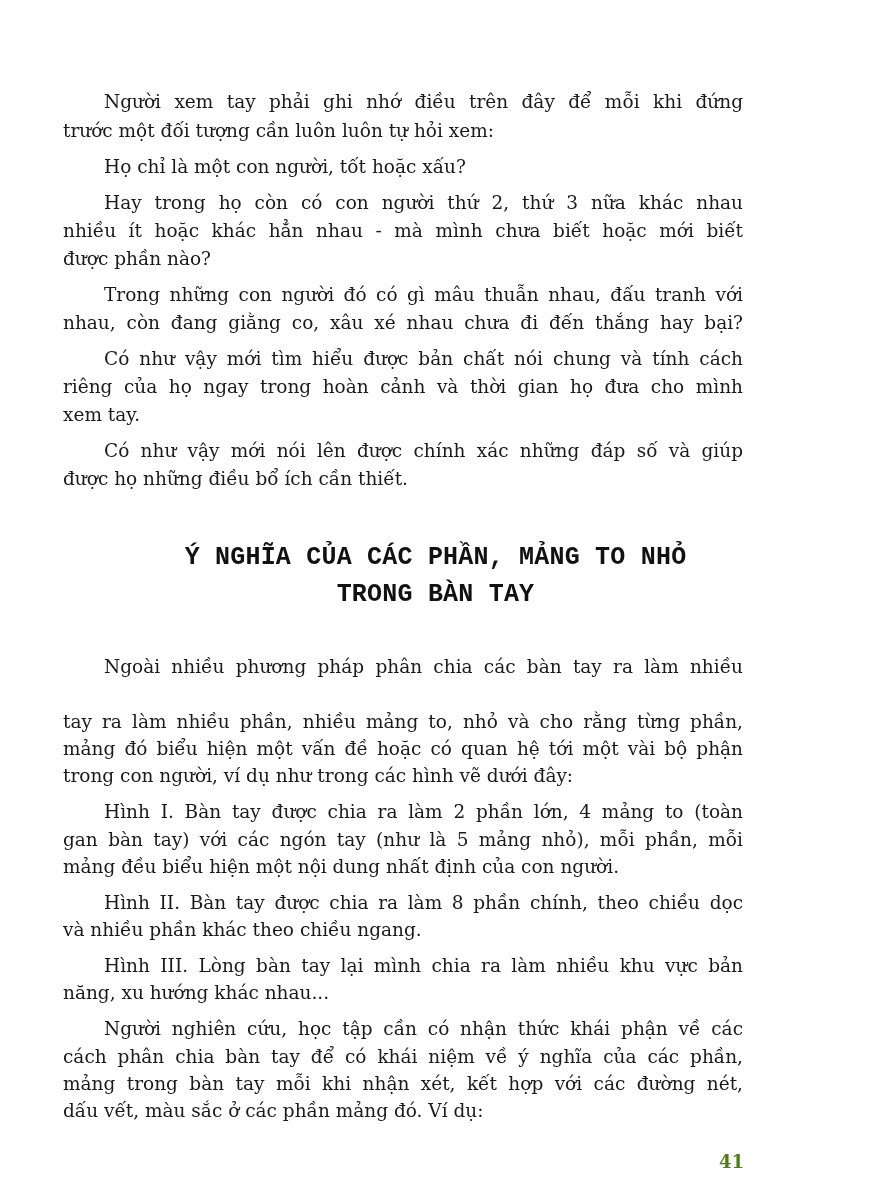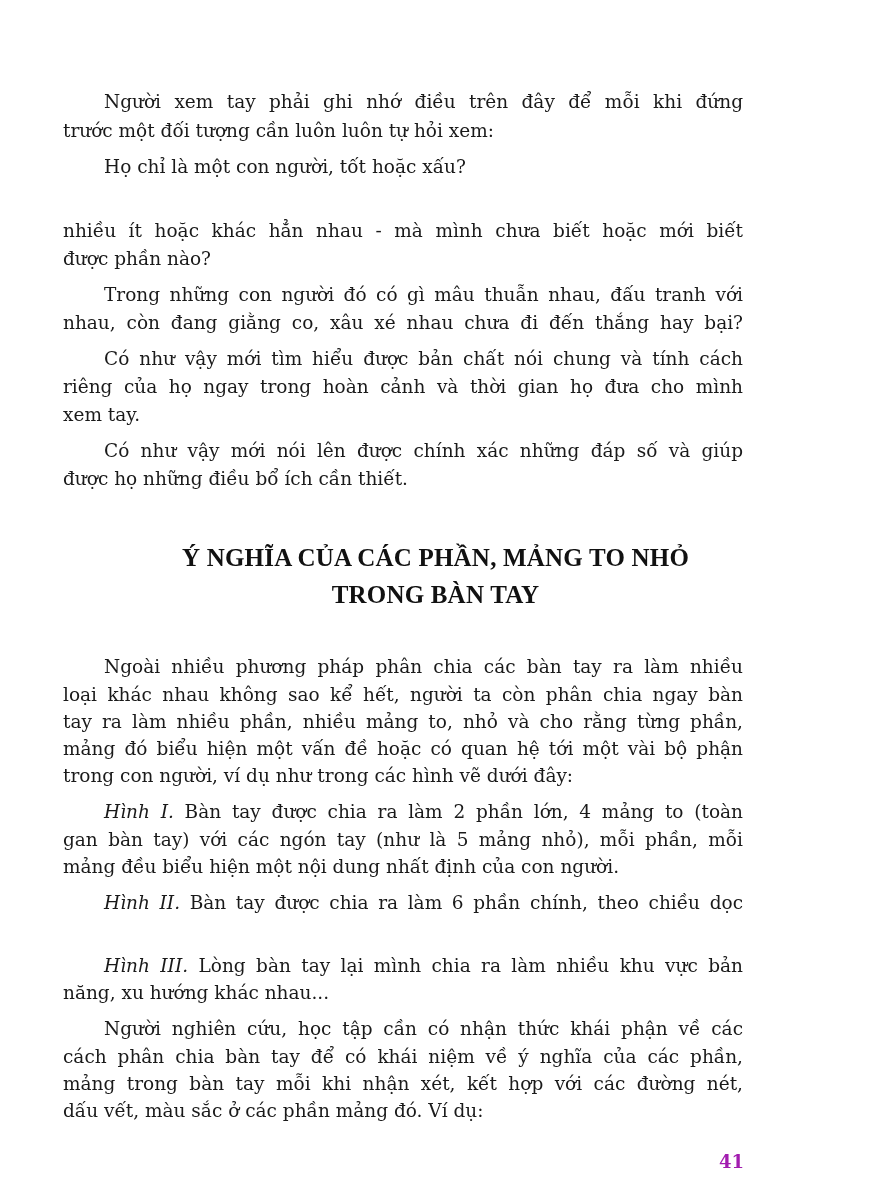--- a/index.html
+++ b/index.html
@@ -10,66 +10,67 @@
   .page { position: absolute; left: 0; top: 8px; width: 871px; height: 1200px; }
   .line {
     position: absolute; left: 63px; width: 680px; height: 26px;
     font-size: 18.5px; line-height: 26px; white-space: nowrap;
     text-align: justify; text-align-last: justify;
   }
   .line.first { left: 104px; width: 639px; }
   .line.last { text-align-last: left; }
   .heading {
     position: absolute; left: 0; width: 871px; text-align: center;
-    font-family: Liberation Serif, serif; font-weight: bold;
+    font-family: Liberation Mono, monospace; font-weight: bold;
     font-size: 25px; line-height: 36px; color: #111; letter-spacing: 0.2px;
   }
-  .it { font-style: italic; }
+  .it { }
   .page-number {
     position: absolute; left: 719px; top: 1143px; font-size: 18px; font-weight: bold;
-    font-family: "DejaVu Serif", serif; color: #a21caf;
+    font-family: "DejaVu Serif", serif; color: #4d7c0f;
   }
 </style>
 </head>
 <body>
 
 <div class="page">
 
   <div class="line first" style="top:81px">Người xem tay phải ghi nhớ điều trên đây để mỗi khi đứng</div>
   <div class="line last" style="top:110px">trước một đối tượng cần luôn luôn tự hỏi xem:</div>
 
   <div class="line first last" style="top:146px">Họ chỉ là một con người, tốt hoặc xấu?</div>
 
+  <div class="line first" style="top:182px">Hay trong họ còn có con người thứ 2, thứ 3 nữa khác nhau</div>
   <div class="line" style="top:210px">nhiều ít hoặc khác hẳn nhau - mà mình chưa biết hoặc mới biết</div>
   <div class="line last" style="top:238px">được phần nào?</div>
 
   <div class="line first" style="top:274px">Trong những con người đó có gì mâu thuẫn nhau, đấu tranh với</div>
   <div class="line first" style="top:338px">Có như vậy mới tìm hiểu được bản chất nói chung và tính cách</div>
 
   <div class="line" style="top:302px">nhau, còn đang giằng co, xâu xé nhau chưa đi đến thắng hay bại?</div>
   <div class="line" style="top:366px">riêng của họ ngay trong hoàn cảnh và thời gian họ đưa cho mình</div>
   <div class="line last" style="top:394px">xem tay.</div>
 
   <div class="line first" style="top:430px">Có như vậy mới nói lên được chính xác những đáp số và giúp</div>
   <div class="line last" style="top:458px">được họ những điều bổ ích cần thiết.</div>
 
   <div class="heading" style="top:532px">Ý NGHĨA CỦA CÁC PHẦN, MẢNG TO NHỎ</div>
   <div class="heading" style="top:569px">TRONG BÀN TAY</div>
 
   <div class="line first" style="top:646px">Ngoài nhiều phương pháp phân chia các bàn tay ra làm nhiều</div>
-  <div class="line" style="top:674px">loại khác nhau không sao kể hết, người ta còn phân chia ngay bàn</div>
   <div class="line" style="top:701px">tay ra làm nhiều phần, nhiều mảng to, nhỏ và cho rằng từng phần,</div>
   <div class="line" style="top:728px">mảng đó biểu hiện một vấn đề hoặc có quan hệ tới một vài bộ phận</div>
   <div class="line last" style="top:755px">trong con người, ví dụ như trong các hình vẽ dưới đây:</div>
 
   <div class="line first" style="top:791px"><span class="it">Hình I.</span><span> Bàn tay được chia ra làm 2 phần lớn, 4 mảng to (toàn</span></div>
   <div class="line" style="top:819px">gan bàn tay) với các ngón tay (như là 5 mảng nhỏ), mỗi phần, mỗi</div>
   <div class="line last" style="top:846px">mảng đều biểu hiện một nội dung nhất định của con người.</div>
 
-  <div class="line first" style="top:882px"><span class="it">Hình II.</span><span> Bàn tay được chia ra làm 6 phần chính, theo chiều dọc</span></div>
+  <div class="line first" style="top:882px"><span class="it">Hình II.</span><span> Bàn tay được chia ra làm 8 phần chính, theo chiều dọc</span></div>
+  <div class="line last" style="top:909px">và nhiều phần khác theo chiều ngang.</div>
 
   <div class="line first" style="top:945px"><span class="it">Hình III.</span><span> Lòng bàn tay lại mình chia ra làm nhiều khu vực bản</span></div>
   <div class="line last" style="top:972px">năng, xu hướng khác nhau...</div>
 
   <div class="line first" style="top:1008px">Người nghiên cứu, học tập cần có nhận thức khái phận về các</div>
   <div class="line" style="top:1036px">cách phân chia bàn tay để có khái niệm về ý nghĩa của các phần,</div>
   <div class="line" style="top:1063px">mảng trong bàn tay mỗi khi nhận xét, kết hợp với các đường nét,</div>
   <div class="line last" style="top:1090px">dấu vết, màu sắc ở các phần mảng đó. Ví dụ:</div>
 
   <div class="page-number">41</div>

